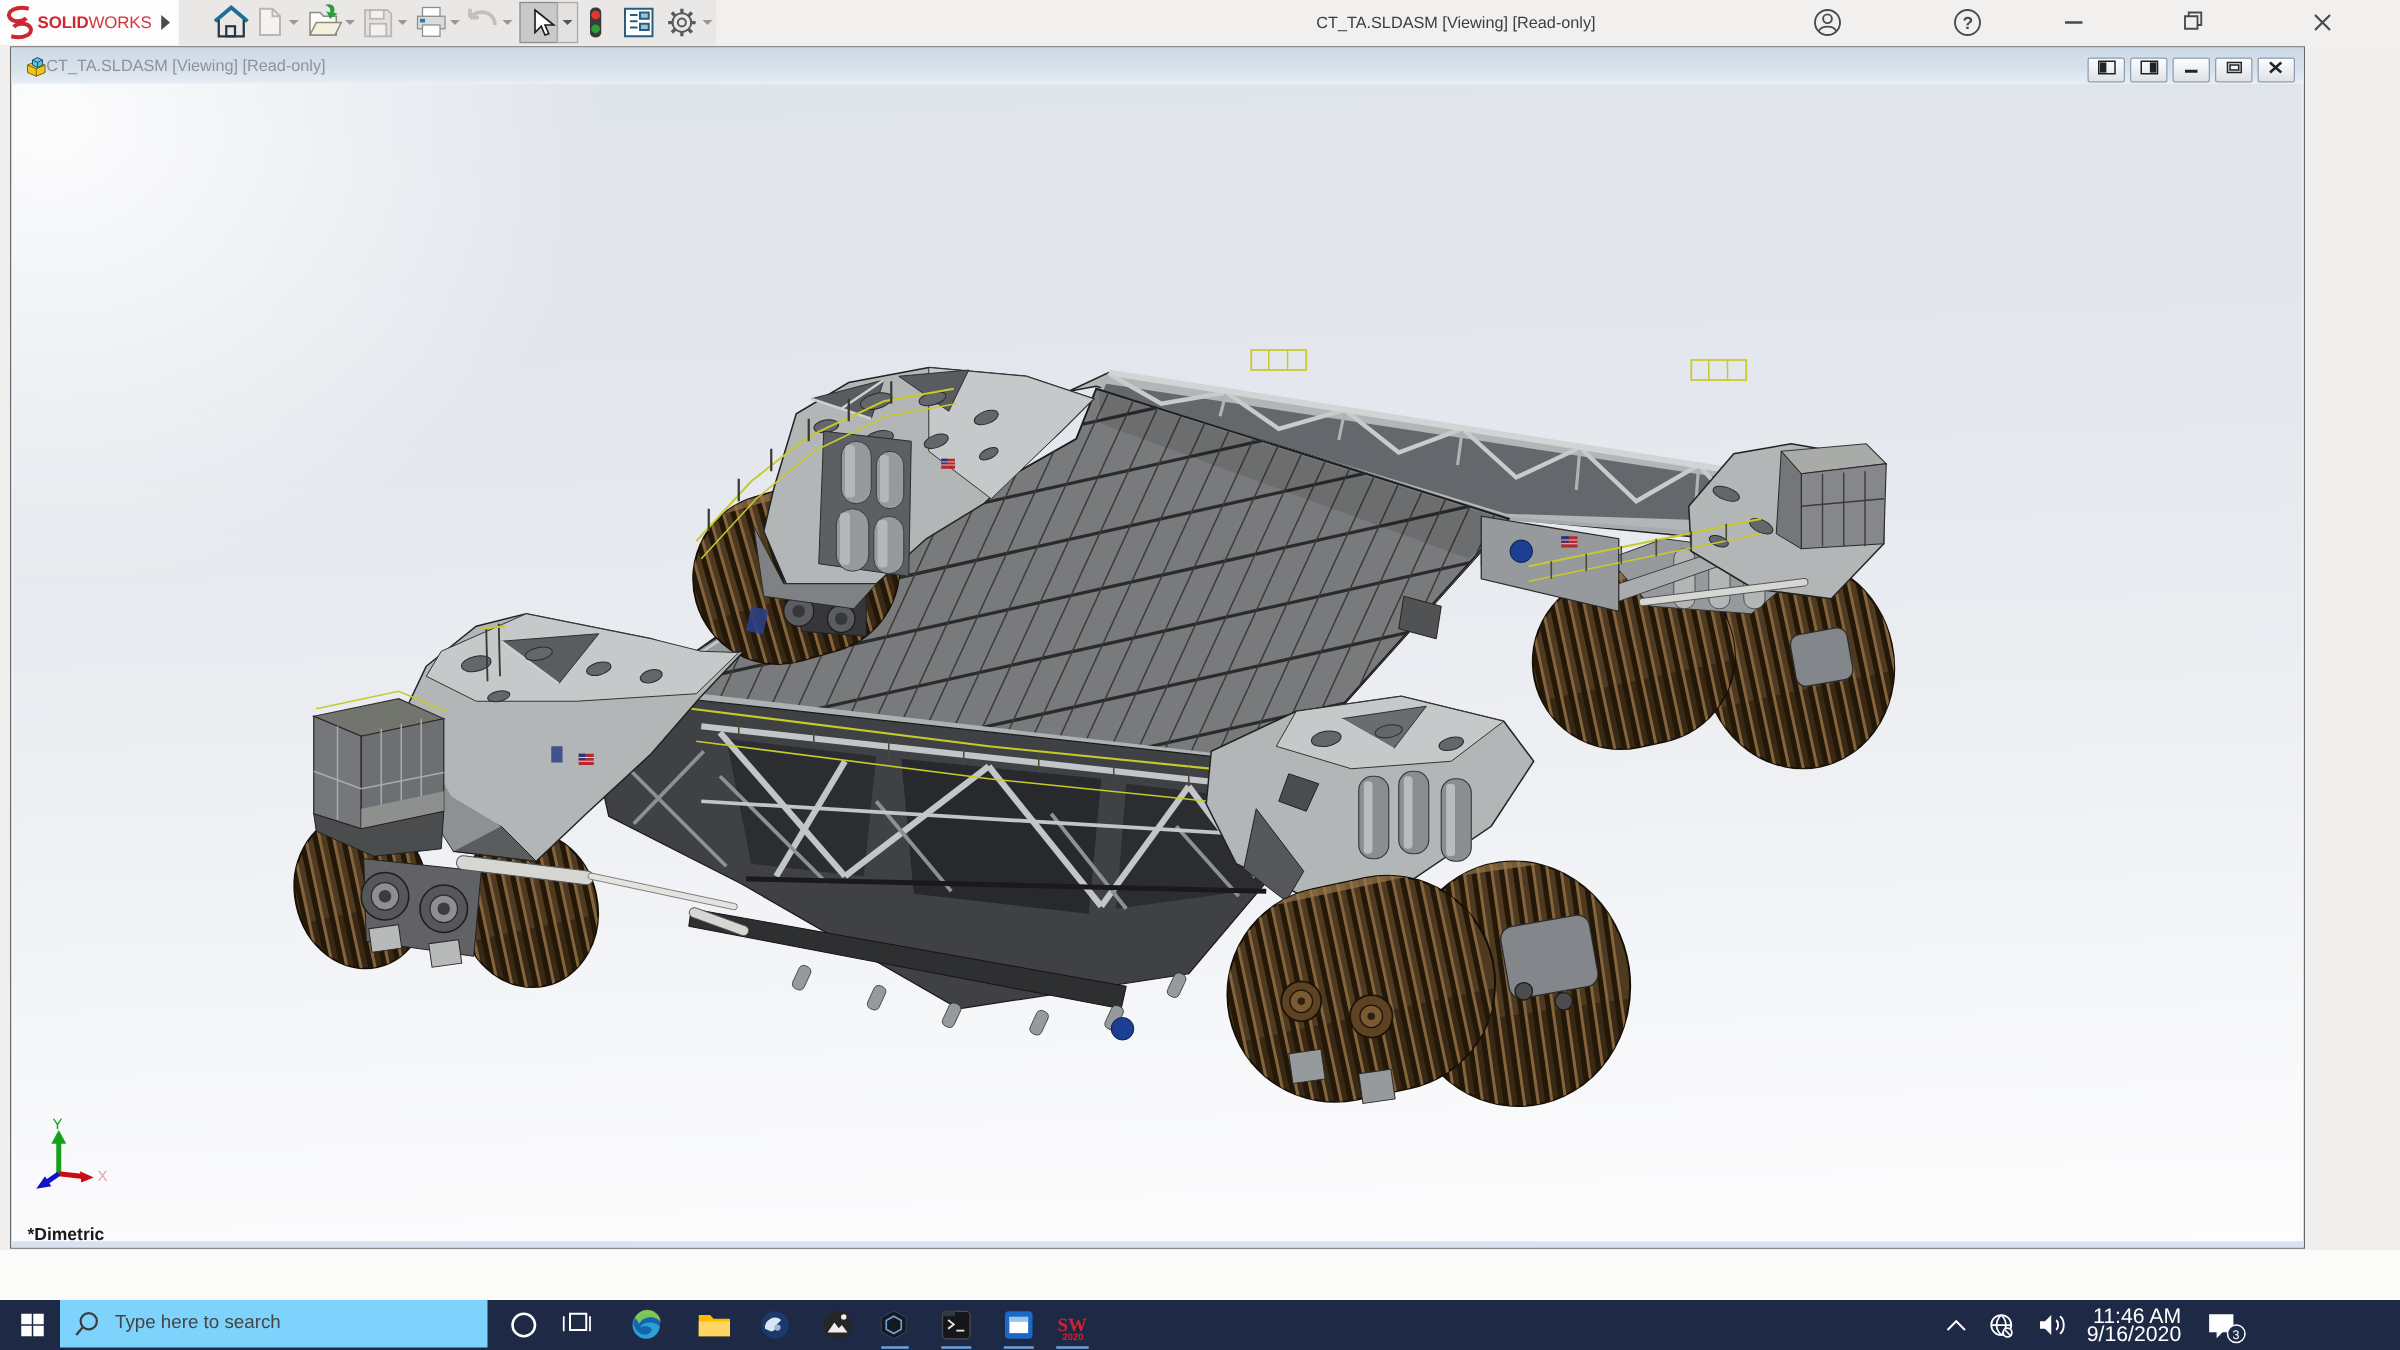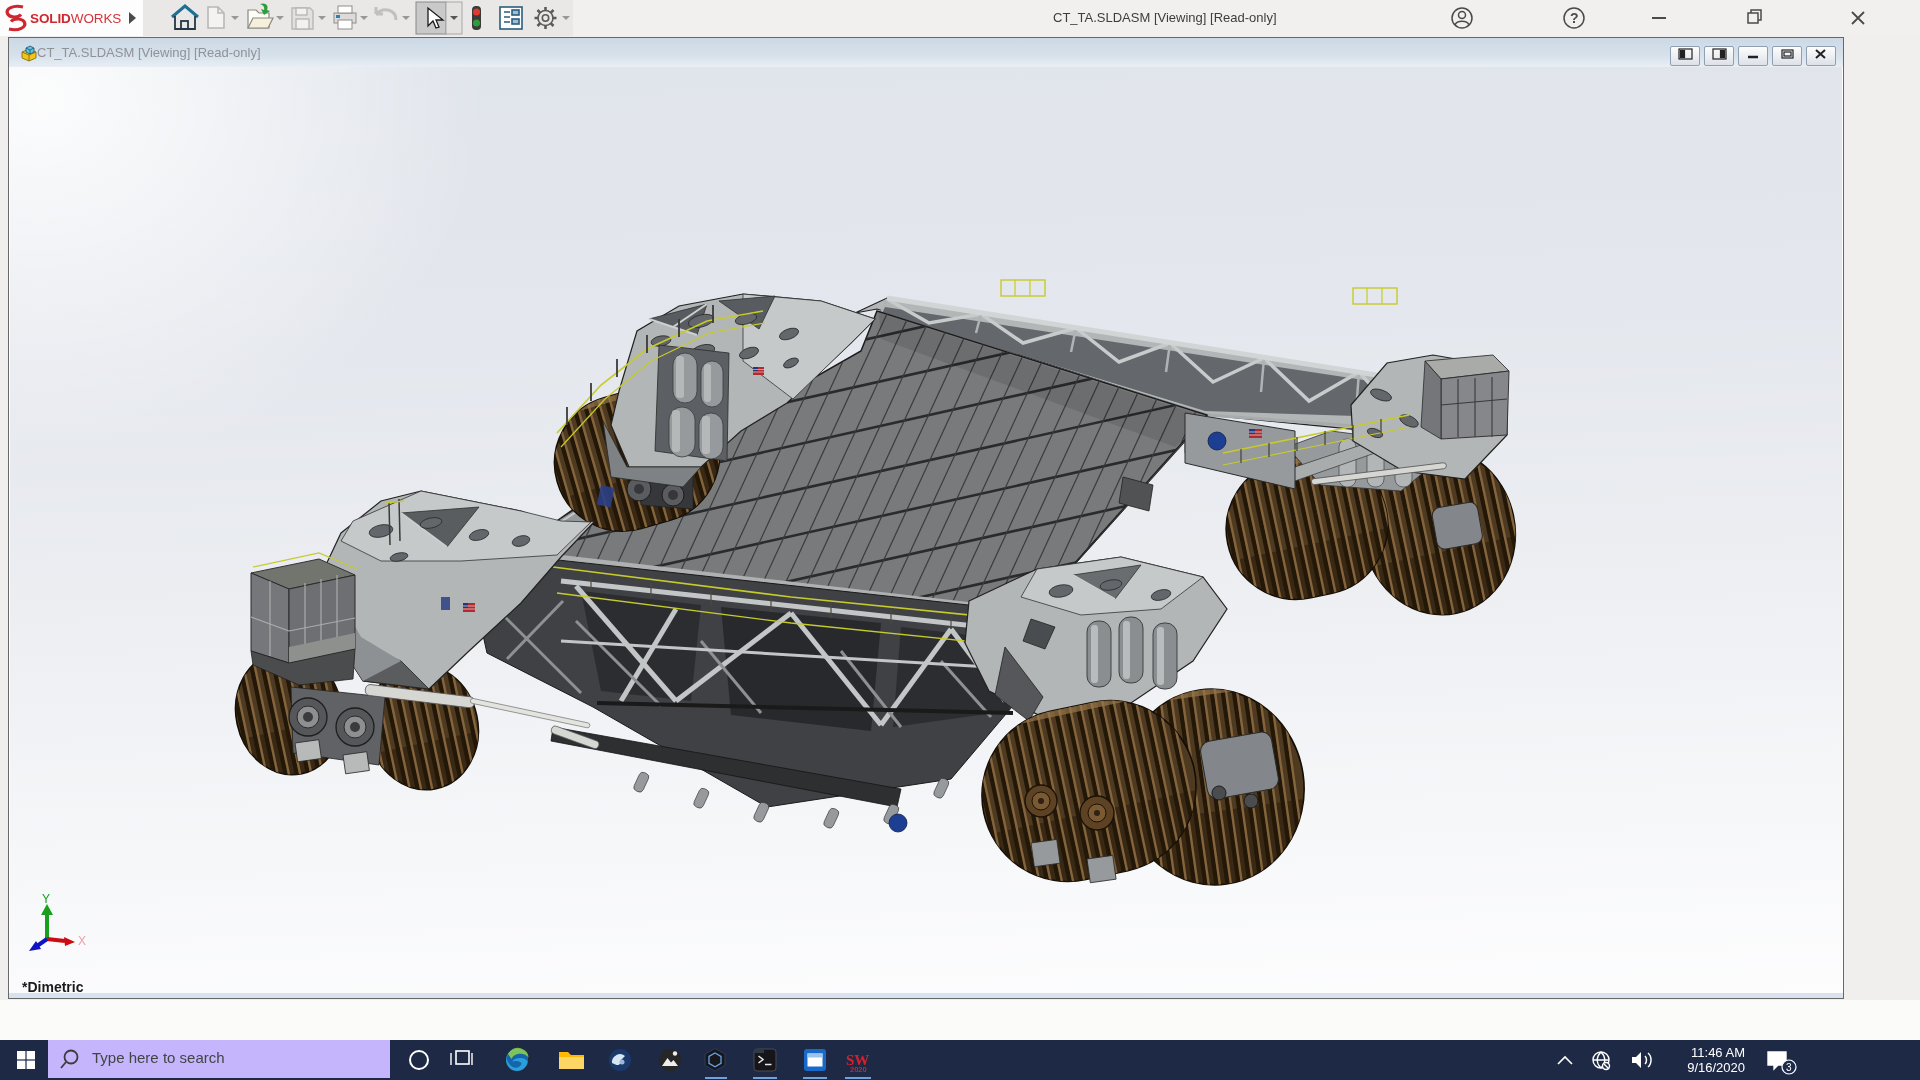--- a/index.html
+++ b/index.html
@@ -10,21 +10,21 @@
   #iconzone { position:absolute; left:143px; top:0; width:430px; height:36px; background:#eae8e7; }
   #apptitle { position:absolute; left:0; top:0; width:100%; height:36px; text-align:center; font-size:13px; color:#3d3d3d; line-height:36px; }
   #docwin { position:absolute; left:8px; top:37px; width:1836px; height:962px; border:1px solid #686868; background:#fff; }
   #doctitle { position:absolute; left:0; top:0; width:100%; height:29px;
      background:linear-gradient(180deg,#ccd9e5 0%,#d7e1eb 60%,#e8eef4 100%); }
   #doctitle .txt { position:absolute; left:28px; top:7px; font-size:13px; color:#8f9296; }
   #viewport { position:absolute; left:1px; top:29px; width:1832px; height:929px;
      background:radial-gradient(ellipse 620px 520px at 30px 30px, rgba(255,255,255,0.92), rgba(255,255,255,0) 72%),linear-gradient(178deg,#e0e4eb 0%,#e4e7ed 30%,#eceef2 55%,#f6f7f9 80%,#fdfdfe 100%); }
   #belowwin { position:absolute; left:0; top:1000px; width:1920px; height:40px; background:#fbfbfa; }
   #taskbar { position:absolute; left:0; top:1040px; width:1920px; height:40px; background:#1e2a45; }
-  #searchbox { position:absolute; left:48px; top:1040px; width:342px; height:38px; background:#c4b5fd; }
+  #searchbox { position:absolute; left:48px; top:1040px; width:342px; height:38px; background:#7dd3fc; }
   #searchbox span { position:absolute; left:44px; top:9px; font-size:15px; color:#444; }
   .tbtn { position:absolute; top:8px; width:30px; height:20px; border:1px solid #8fa0b4; border-radius:2px;
      background:linear-gradient(180deg,#fdfdfd,#dde2e8); }
 </style>
 </head>
 <body>
 <div id="topbar"></div>
 <div id="logozone"></div>
 <div id="iconzone"></div>
 <div id="apptitle" style="text-align:left;padding-left:1053px">CT_TA.SLDASM [Viewing] [Read-only]</div>
@@ -804,13 +804,13 @@
     <path d="M1632 17 v6 h4 l5 5 v-16 l-5 5 z"></path>
   </g>
   <path d="M1645 16 c2 2 2 6 0 8 M1648 13 c4 3 4 11 0 14" stroke="#fff" stroke-width="1.5" fill="none"></path>
   <text x="1746" y="1056" font-size="12" fill="#fff"></text>
   <g stroke="#fff" stroke-width="1.4" fill="none">
     <path d="M1768 12 h18 v13 h-8 l-4 4 v-4 h-6 z" fill="#fff"></path>
   </g>
   <circle cx="1789" cy="27" r="7" fill="#1d2b4a" stroke="#fff" stroke-width="1.2"></circle>
   <text x="1786" y="31" font-size="10" fill="#fff">3</text>
 </svg>
-<div class="abs" style="left:1645px;top:1045px;width:100px;text-align:right;color:#fff;font-size:13px;line-height:15px">11:46 AM<br>9/16/2020</div>
+<div class="abs" style="left:1645px;top:1045px;width:100px;text-align:right;color:#fff;font-size:17px;line-height:15px">11:46 AM<br>9/16/2020</div>
 
 </body></html>

